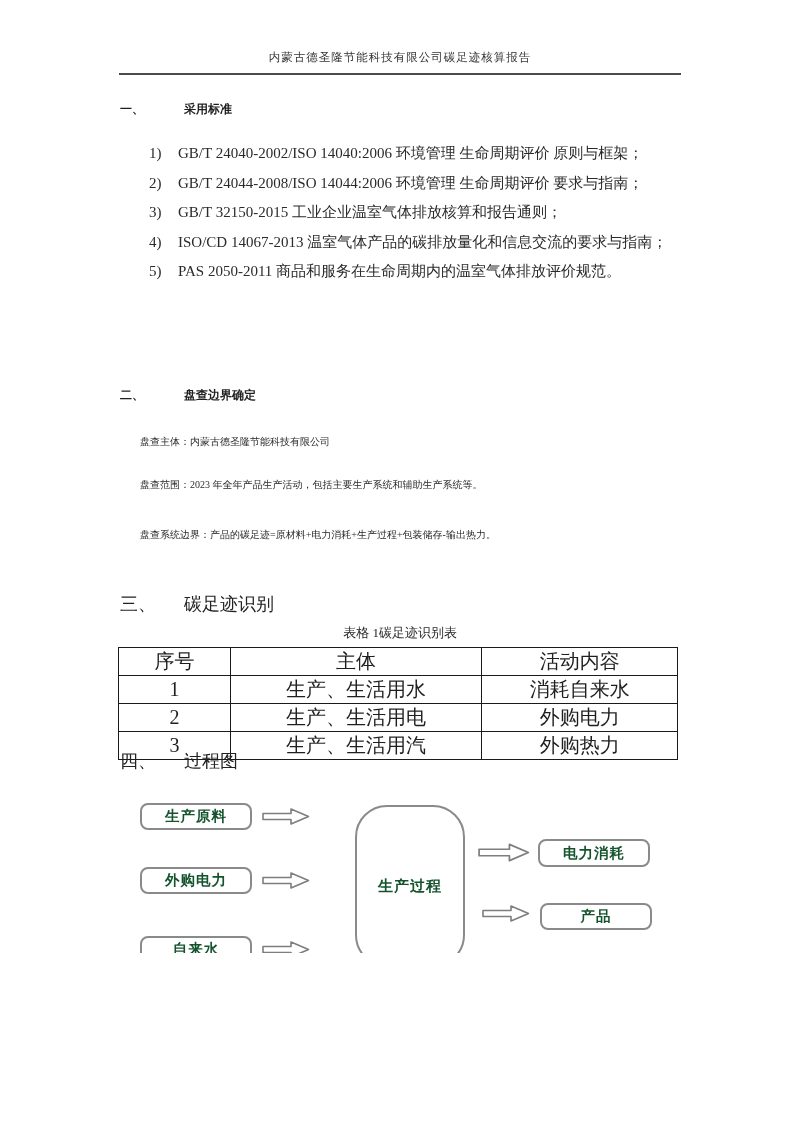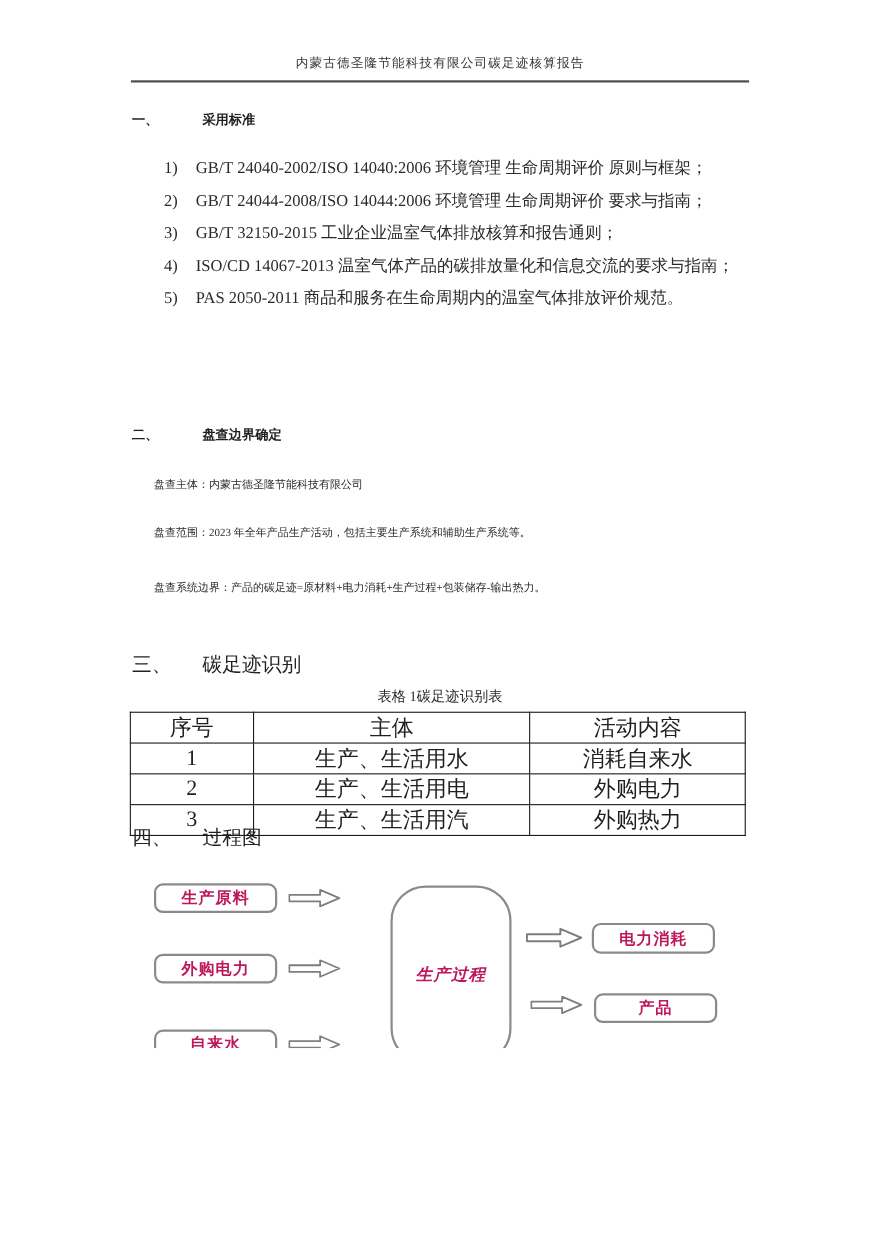--- a/index.html
+++ b/index.html
@@ -93,24 +93,24 @@
   .dbox {
     position: absolute;
     border: 2px solid #8a8a8a;
     border-radius: 8px;
     background: #fff;
     display: flex;
     align-items: center;
     justify-content: center;
     font-size: 14.5px;
     font-weight: bold;
-    color: #be185d;
+    color: #14532d;
     letter-spacing: 1px;
   }
-  .dbox.center-box { border-radius: 32px; font-size: 15px; font-style: italic; }
+  .dbox.center-box { border-radius: 32px; font-size: 15px; }
   .darrow { position: absolute; }
 
   .fig-caption {
     top: 993px;
     text-align: center;
     font-size: 13px;
     color: #2a2a2a;
     letter-spacing: 2px;
   }
   .page-number {

